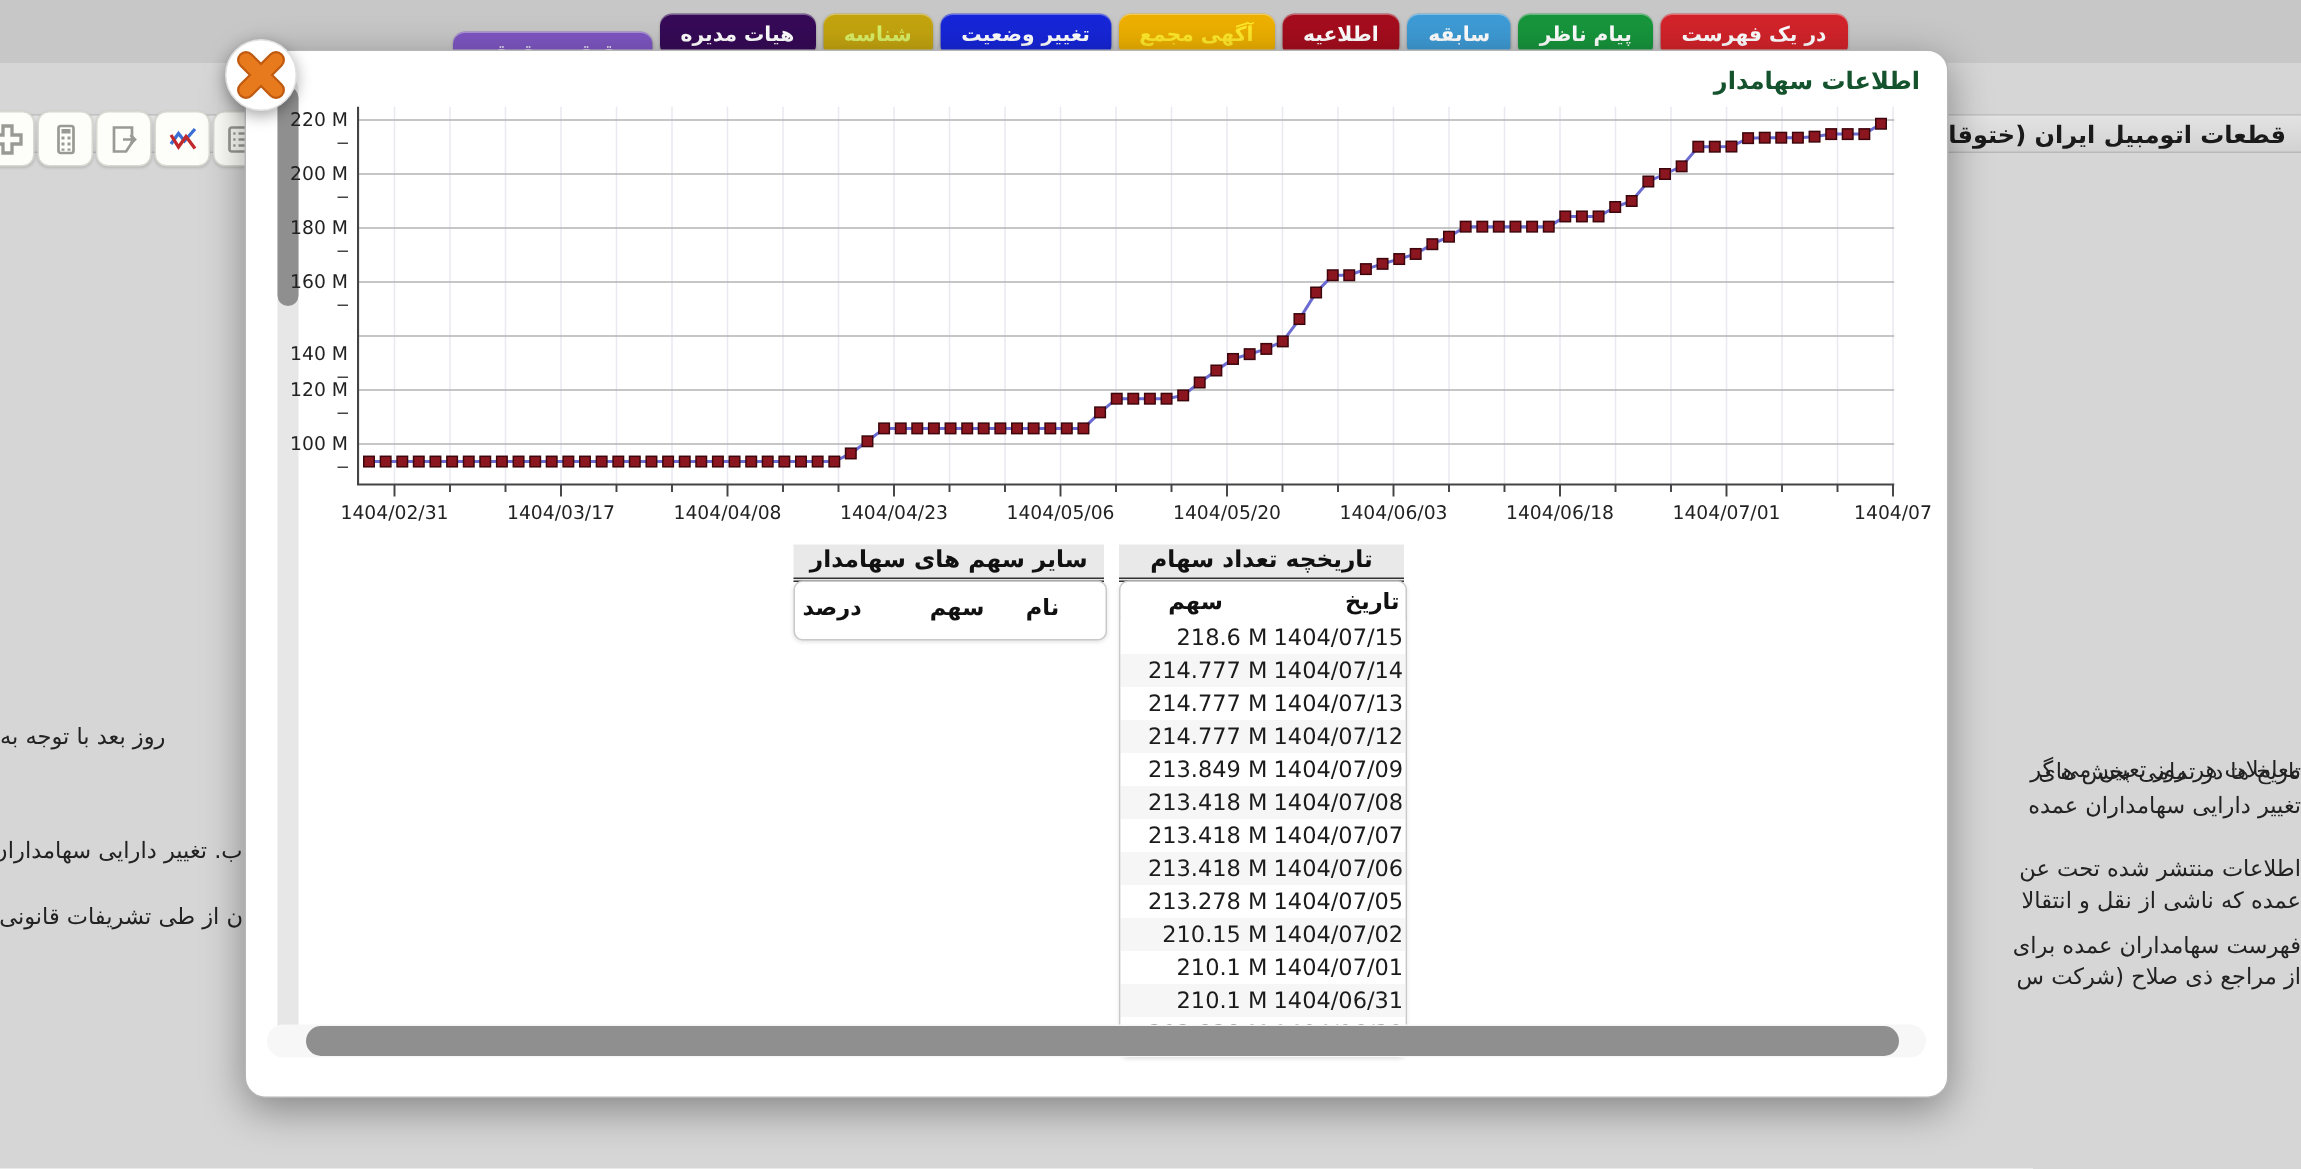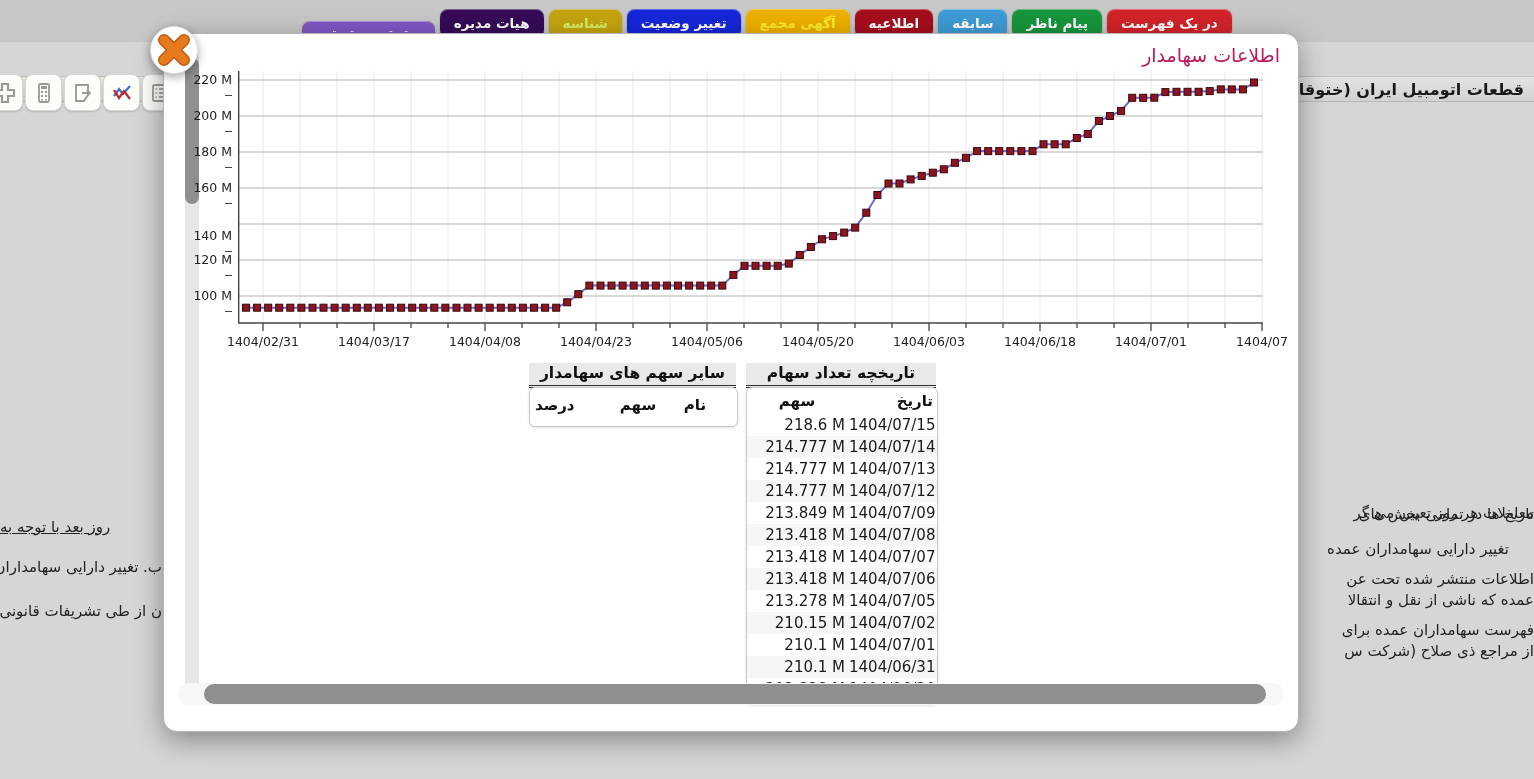--- a/index.html
+++ b/index.html
@@ -47,21 +47,21 @@
   .bullet-dot{position:absolute;left:4px;width:6px;height:6px;border-radius:50%;background:#222;}
 
   
   .modal{
     position:absolute;left:163px;top:33px;width:1134px;height:697px;
     background:#fff;border:1px solid #b5b5b5;border-radius:14px;
     box-shadow:0 8px 28px rgba(0,0,0,.38);z-index:10;overflow:hidden;
   }
   .modal-title{
     position:absolute;top:10px;right:18px;direction:rtl;
-    font-size:19px;font-weight:normal;color:#be185d;
+    font-size:16px;font-weight:bold;color:#14532d;
   }
   .closebtn{position:absolute;left:149px;top:25px;width:50px;height:50px;z-index:12;cursor:pointer;
     filter:drop-shadow(0 3px 5px rgba(0,0,0,.35));}
   
   .vtrack{position:absolute;left:21px;top:18px;width:14px;height:644px;background:#e7e7e7;border-radius:7px;}
   .vthumb{position:absolute;left:21px;top:24px;width:14px;height:146px;background:#8f8f8f;border-radius:7px;}
   
   .htrack{position:absolute;left:14px;top:649px;width:1106px;height:22px;background:#f7f7f7;border-radius:11px;}
   .hthumb{position:absolute;left:40px;top:650px;width:1062px;height:20px;background:#8f8f8f;border-radius:10px;}
 
@@ -155,31 +155,31 @@
         <line x1="9" y1="15" x2="17" y2="15"></line>
             <line x1="5.5" y1="7" x2="7" y2="7"></line>
             <line x1="5.5" y1="11" x2="7" y2="11"></line>
         <line x1="5.5" y1="15" x2="7" y2="15"></line>
           </g>
         </svg>
       </div>
     </div>
 
   <div id="left-texts">
-      <div class="bgtext-left" style="top: 518px; text-decoration: underline;">روز بعد با توجه به</div>
+      <div class="bgtext-left" style="top: 482px;">روز بعد با توجه به</div>
       <div class="bgtext-left" style="top: 558px;">ب. تغییر دارایی سهامداران</div>
       <div class="bgtext-left" style="top: 602px;">ن از طی تشریفات قانونی</div>
     </div>
 
   <div class="bullets" id="bullets">
       <div class="bullet-dot" style="top: 512px;"></div>
       <div class="bullet-line" style="top: 505px;">تاریخ ها در تمامی بخش های</div>
       <div class="bullet-line" style="top: 504px;">معاملات هر روز تعیین می گر</div>
       <div class="bullet-dot" style="top: 555px;"></div>
-      <div class="bullet-line" style="top: 540px; text-align: center;">تغییر دارایی سهامداران عمده</div>
+      <div class="bullet-line" style="top: 528px;">تغییر دارایی سهامداران عمده</div>
       <div class="bullet-dot" style="top: 577px;"></div>
       <div class="bullet-line" style="top: 570px;">اطلاعات منتشر شده تحت عن</div>
       <div class="bullet-line" style="top: 591px;">عمده که ناشی از نقل و انتقالا</div>
       <div class="bullet-dot" style="top: 628px;"></div>
       <div class="bullet-line" style="top: 621px;">فهرست سهامداران عمده برای</div>
       <div class="bullet-line" style="top: 642px;">از مراجع ذی صلاح (شرکت س</div>
     </div>
 
   <div class="modal">
     <div class="modal-title">اطلاعات سهامدار</div>

